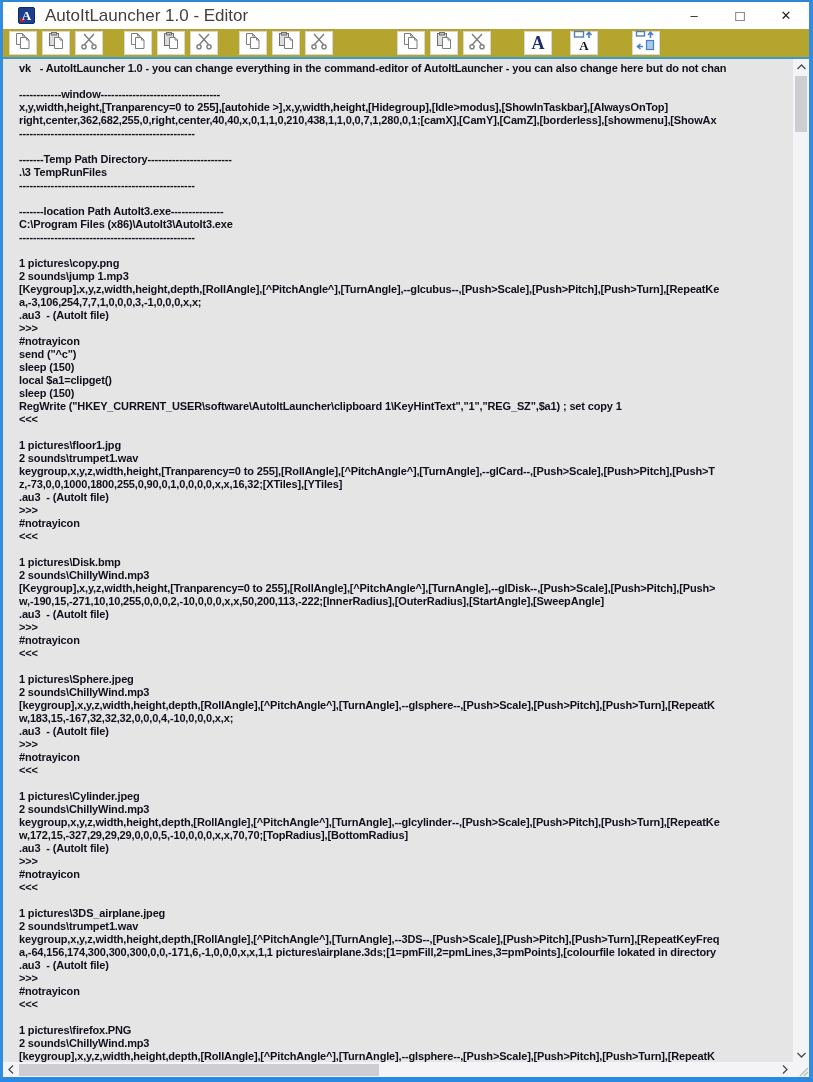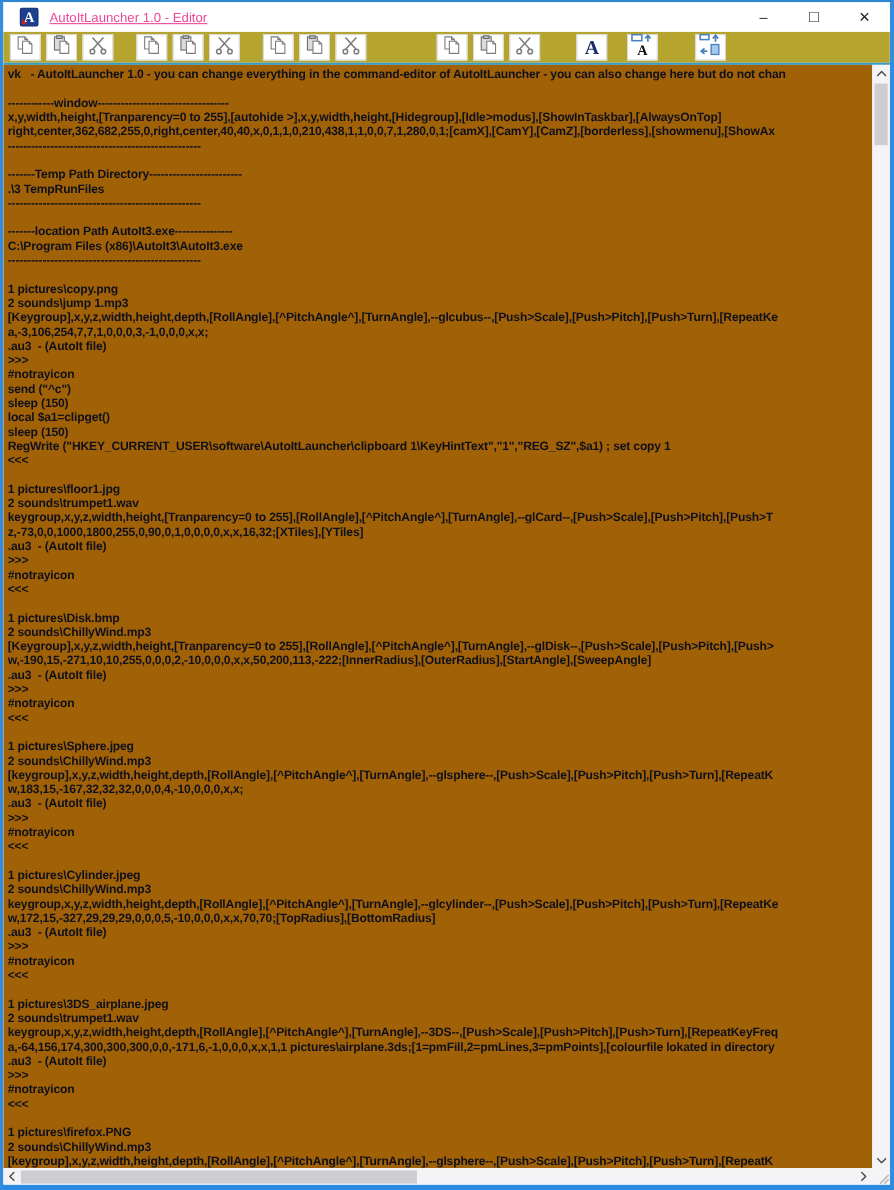--- a/index.html
+++ b/index.html
@@ -30,21 +30,21 @@
   }
   .app-icon .a-letter {
     color: #ffffff; font-family: "Liberation Serif", serif;
     font-weight: bold; font-size: 13px; line-height: 13px;
   }
   .app-icon .a-accent {
     position: absolute; left: 1px; bottom: 1px;
     width: 0; height: 0;
     border-left: 5px solid #c02020; border-top: 5px solid transparent;
   }
-  .title-text { font-size: 12px; color: #ec4899; text-decoration: underline; }
+  .title-text { font-size: 17px; color: #404040; }
   .win-controls { margin-left: auto; display: flex; height: 100%; }
   .win-btn {
     width: 46px; height: 100%;
     display: flex; align-items: center; justify-content: center;
     font-size: 13px; color: #222; font-weight: 400; cursor: default;
   }
   .win-btn.maximize { font-size: 15px; }
 
   
   .toolbar {
@@ -71,30 +71,30 @@
   }
 
   
   .editor-row {
     flex: 1 1 auto; display: flex;
     border-top: 2px solid #3a9cc4;
     min-height: 0;
   }
   .editor-text {
     flex: 1 1 auto;
-    background: #a16207;
+    background: #e5e5e5;
     color: #10101c;
     font-family: "Liberation Sans", sans-serif;
     font-weight: bold;
     font-size: 11px;
     line-height: 13px;
     letter-spacing: -0.15px;
     white-space: pre;
     overflow: hidden;
-    padding: 3px 0 0 4px;
+    padding: 3px 0 0 16px;
   }
 
   
   .vscroll {
     flex: 0 0 16px; width: 16px; background: #f4f4f6;
     display: flex; flex-direction: column; align-items: center;
   }
   .v-arrow {
     width: 16px; height: 15px; display: flex;
     align-items: center; justify-content: center; background: #f4f4f6;

